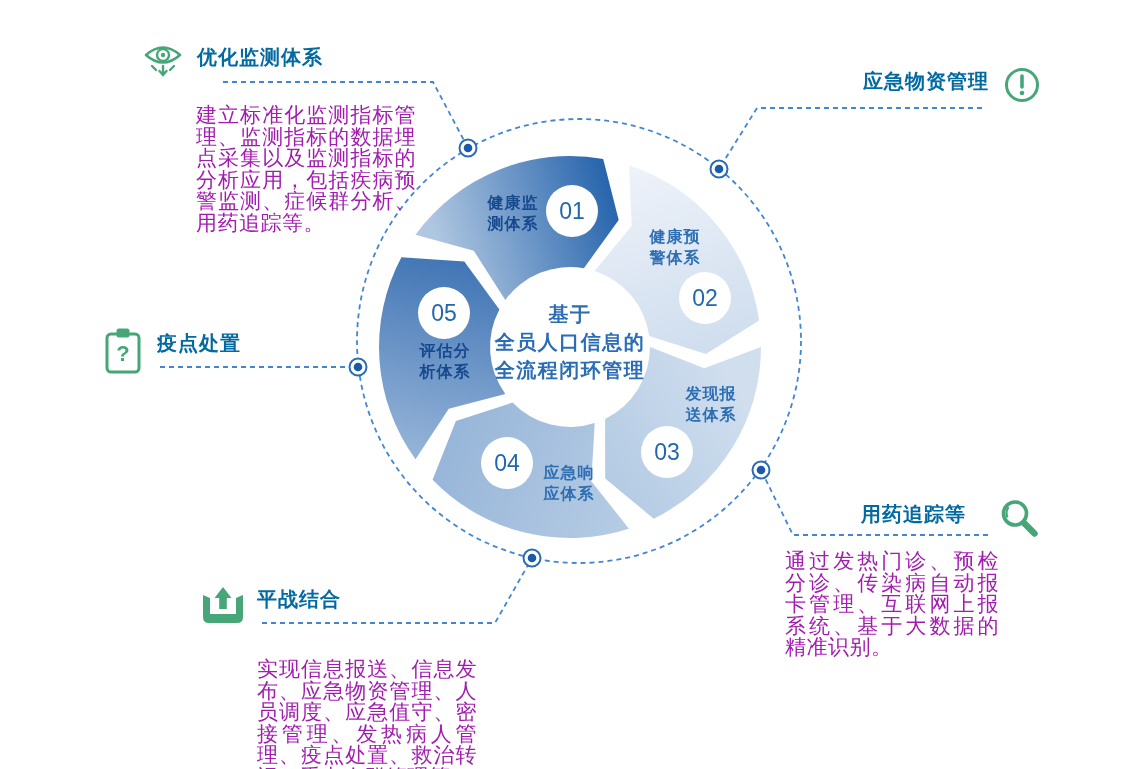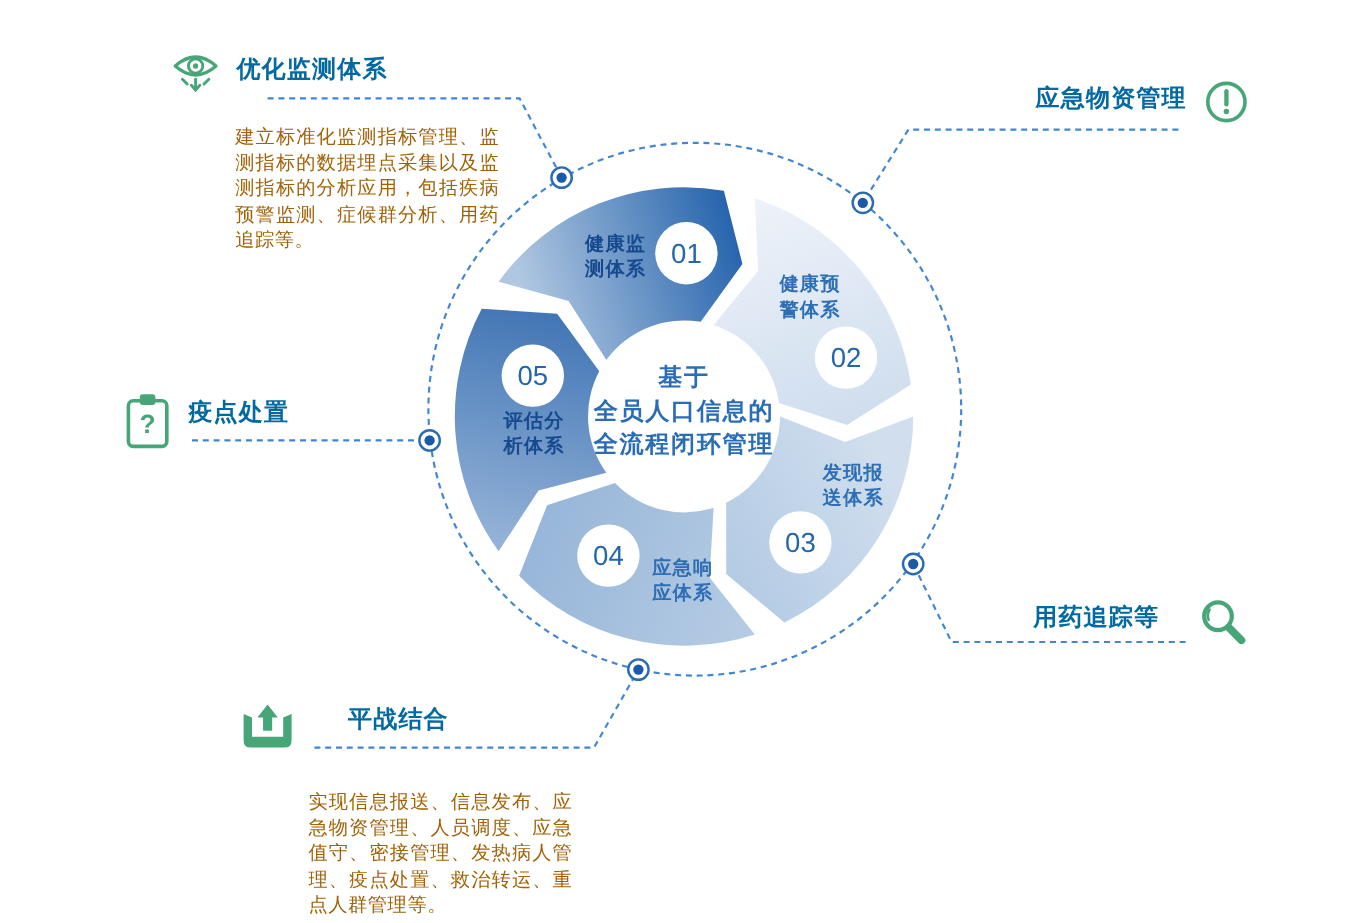--- a/index.html
+++ b/index.html
@@ -1,21 +1,21 @@
 <!DOCTYPE html>
 <html><head>
 <meta charset="utf-8">
 <style>
   html,body{margin:0;padding:0;background:#ffffff;}
   .canvas{position:relative;width:1140px;height:769px;background:#fff;overflow:hidden;
           font-family:"Liberation Sans",sans-serif;}
   .diagram-svg{position:absolute;left:0;top:0;}
   .callout-title{position:absolute;font-size:20px;font-weight:bold;color:#0369a1;
                  letter-spacing:1px;white-space:nowrap;}
-  .callout-body{position:absolute;font-size:16px;line-height:21.5px;color:#a16207;
+  .callout-body{position:absolute;font-size:21px;line-height:21.5px;color:#a21caf;
                 text-align:justify;text-align-last:left;letter-spacing:0.5px;}
   .icon{position:absolute;}
   .seg-label{font-size:16px;font-weight:bold;fill:#2e6fb4;text-anchor:middle;letter-spacing:1px;}
   .seg-label.dark{fill:#17498f;}
   .seg-num{font-size:23px;fill:#2166ae;text-anchor:middle;}
   .center-text{font-size:20px;font-weight:bold;fill:#2a6db5;text-anchor:middle;letter-spacing:1.5px;}
   .dashline{fill:none;stroke:#4286d3;stroke-width:1.8;stroke-dasharray:5 4;}
 </style>
 </head>
 <body>
@@ -145,21 +145,22 @@
     <text x="19" y="34" text-anchor="middle" font-size="22" font-weight="bold" fill="#47a678">?</text>
   </svg>
   <div class="callout-title" style="left:157px;top:330px;">疫点处置</div>
 
   <div class="callout-title" style="left:861px;top:501px;">用药追踪等</div>
   <svg class="icon" style="left:997px;top:497px;" width="46" height="46" viewBox="0 0 46 46">
     <circle cx="18" cy="16.5" r="11.5" fill="none" stroke="#47a678" stroke-width="3.6"></circle>
     <path d="M11,11 Q8.5,15 10.2,19.5" fill="none" stroke="#47a678" stroke-width="2.2" stroke-linecap="round"></path>
     <line x1="27" y1="26" x2="37.5" y2="36.5" stroke="#47a678" stroke-width="6.5" stroke-linecap="round"></line>
   </svg>
+  <div class="callout-body" style="left:785px;top:550px;width:214px;">通过发热门诊、预检分诊、传染病自动报卡管理、互联网上报系统、基于大数据的精准识别。</div>
 
   <svg class="icon" style="left:201px;top:584px;" width="44" height="42" viewBox="0 0 44 42">
     <path d="M2,11 L9,14 L9,30 L35,30 L35,14 L42,11 L42,33 Q42,39 36,39 L8,39 Q2,39 2,33 Z" fill="#47a678"></path>
     <path d="M22,3 L30.5,14 L25.8,14 L25.8,25 L18.2,25 L18.2,14 L13.5,14 Z" fill="#47a678"></path>
   </svg>
-  <div class="callout-title" style="left:257px;top:586px;margin-left:33px;">平战结合</div>
+  <div class="callout-title" style="left:257px;top:586px;">平战结合</div>
   <div class="callout-body" style="left:257px;top:658px;width:220px;">实现信息报送、信息发布、应急物资管理、人员调度、应急值守、密接管理、发热病人管理、疫点处置、救治转运、重点人群管理等。</div>
 
 </div>
 
 </body></html>

